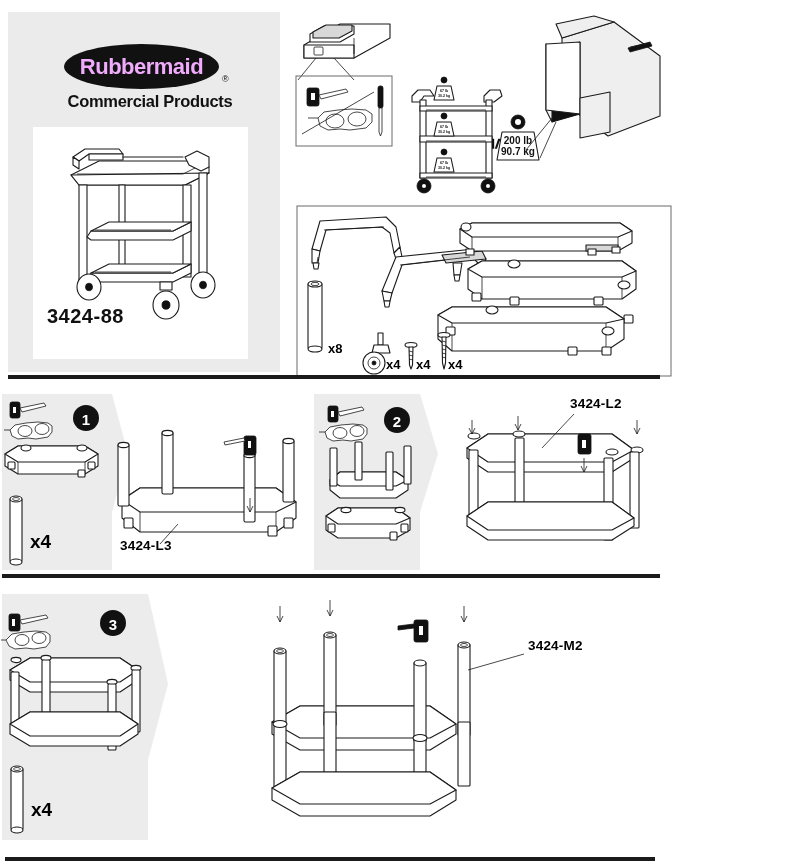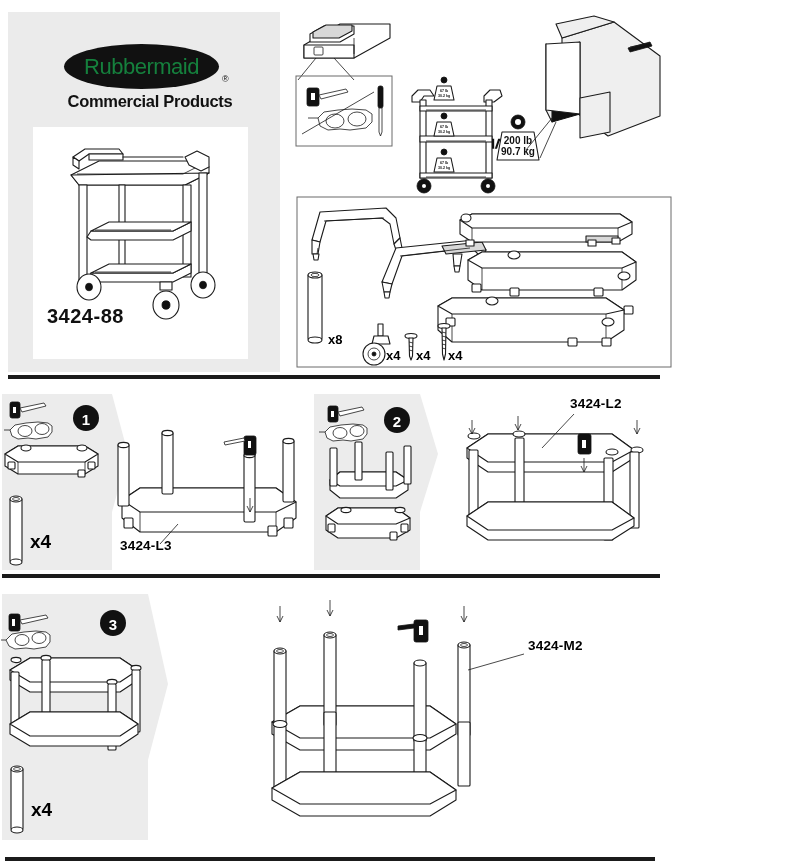--- a/index.html
+++ b/index.html
@@ -13,21 +13,21 @@
 
   
   #header-panel{left:8px;top:12px;width:272px;height:360px;background:#ebebeb;}
   #logo-badge{
     left:64px;top:44px;width:155px;height:45px;background:#111;
     border-radius:50%/50%;
   }
   #logo-wordmark{
     position:absolute;left:0;top:0;width:155px;height:45px;
     display:flex;align-items:center;justify-content:center;
-    color:#15803d;font-weight:normal;font-size:22px;letter-spacing:-0.5px;
+    color:#f0abfc;font-weight:bold;font-size:22px;letter-spacing:-0.5px;
     font-family:"Liberation Sans", sans-serif;
   }
   #logo-reg{left:222px;top:74px;font-size:9px;color:#111;}
   #logo-sub{
     left:64px;top:92px;width:172px;text-align:center;
     font-weight:bold;font-size:16.5px;letter-spacing:-0.3px;
   }
   #product-card{left:33px;top:127px;width:215px;height:232px;background:#fff;}
   #product-model{left:47px;top:305px;font-weight:bold;font-size:20px;letter-spacing:0.5px;}
 
@@ -205,21 +205,21 @@
     <path class="fw" d="M286 32 L286 104 L252 100 L252 34 Z" fill="none" stroke="#1b1b1b"></path>
     <path class="fgl" d="M268 28 L262 14 L300 6 L320 12 Z"></path>
     <path class="fgl" d="M286 88 L316 82 L316 122 L286 128 Z"></path>
     <path class="fk" d="M334 38 L356 32 L358 36 L336 42 Z"></path>
     <path class="ln-thin" d="M336 37 L356 33"></path>
   </g>
   <path class="ln-thin" d="M258 108 L232 140 M262 112 L246 148"></path>
 </svg>
 </div>
 
-<div class="abs" style="left:296px;top:196px;text-decoration:underline;">
+<div class="abs" style="left:296px;top:205px;text-decoration:underline;">
 <svg width="376" height="172" viewBox="0 0 376 172">
   <rect class="box-border" x="1" y="1" width="374" height="170"></rect>
 
   <g>
     <path class="fw" d="M16 44 L24 16 L90 12 L100 22 L104 42 L98 48 L94 28 L86 22 L30 25 L24 46 Z"></path>
     <path class="fw" d="M16 44 L24 46 L22 58 L16 58 Z"></path>
     <path class="fw" d="M98 48 L104 42 L106 52 L100 54 Z"></path>
     <path class="ln-thin" d="M28 25 L88 22 M22 52 L21 58"></path>
     <path class="fw" d="M17 58 L23 58 L22 64 L18 64 Z"></path>
     <path class="fw" d="M100 54 L106 52 L105 58 L101 58 Z"></path>

